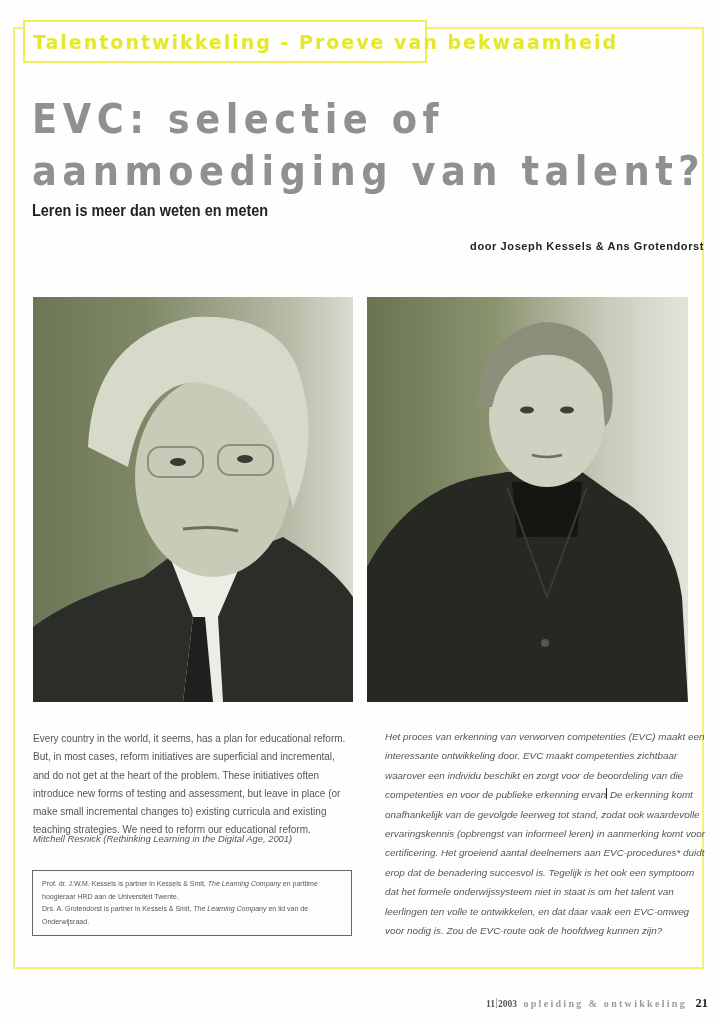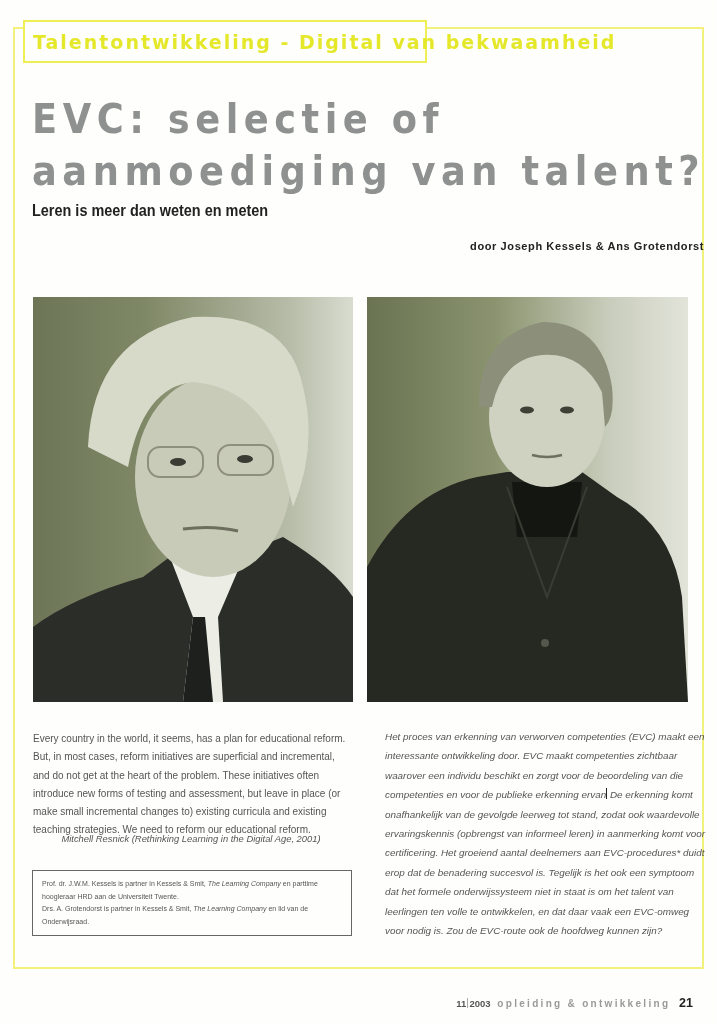--- a/index.html
+++ b/index.html
@@ -42,49 +42,49 @@
   .photo-right { left:367px; width:321px;
     background:linear-gradient(90deg,#6a7352 0%,#8b946f 40%,#c8ccbb 75%,#e2e4da 100%); }
   .photo svg { position:absolute; left:0; top:0; width:100%; height:100%; }
   .quote {
     position:absolute; left:33px; top:730px; width:316px;
     font-family:"Liberation Sans", sans-serif; font-size:10px; line-height:18.3px;
     color:#555;
   }
   .quote-source {
     position:absolute; left:33px; top:833px; width:316px;
-    font-family:"Liberation Sans", sans-serif; font-style:italic; font-size:9.4px; color:#555;text-align:center;
+    font-family:"Liberation Sans", sans-serif; font-style:italic; font-size:9.4px; color:#555;
   }
   .bio-box {
     position:absolute; left:32px; top:870px; width:320px; height:66px;
     border:1px solid #666; box-sizing:border-box; padding:7px 9px 0 9px;
     font-family:"Liberation Sans", sans-serif; font-size:7px; line-height:12.6px; color:#555;
   }
   .bio-box p { margin:0; }
   .intro {
     position:absolute; left:385px; top:727px; width:324px;
     font-family:"Liberation Sans", sans-serif; font-style:italic; font-size:9.9px;
     line-height:19.4px; color:#555;
   }
   .intro .caret { display:inline-block; width:1px; height:11px; background:#222; vertical-align:-1px; }
   .footer {
-    position:absolute; right:23px; top:996px; white-space:nowrap;
-    font-family:Liberation Sans, sans-serif; font-size:10px; color:#666;
+    position:absolute; right:8px; top:996px; white-space:nowrap;
+    font-family:Liberation Serif, serif; font-size:10px; color:#666;
   }
   .footer .issue { font-weight:bold; color:#555; font-size:9.5px; }
   .footer .sep { display:inline-block; width:1px; height:10px; background:#aaa; vertical-align:-1px; margin:0 1px; }
   .footer .mag { letter-spacing:2.3px; color:#9a9a9a; font-weight:bold; margin-left:4px; }
   .footer .page { font-weight:bold; color:#222; font-size:12.5px; margin-left:6px; }
 </style>
 </head>
 <body>
 
 <div class="frame"></div>
 
-<div class="rubric">Talentontwikkeling - Digital van bekwaamheid</div>
+<div class="rubric">Talentontwikkeling - Proeve van bekwaamheid</div>
 
 <h1 class="title">
   <span>EVC: selectie of</span><br>
   <span>aanmoediging van talent?</span>
 </h1>
 
 <h2 class="subtitle">Leren is meer dan weten en meten</h2>
 
 <div class="byline">door Joseph Kessels &amp; Ans Grotendorst</div>
 

